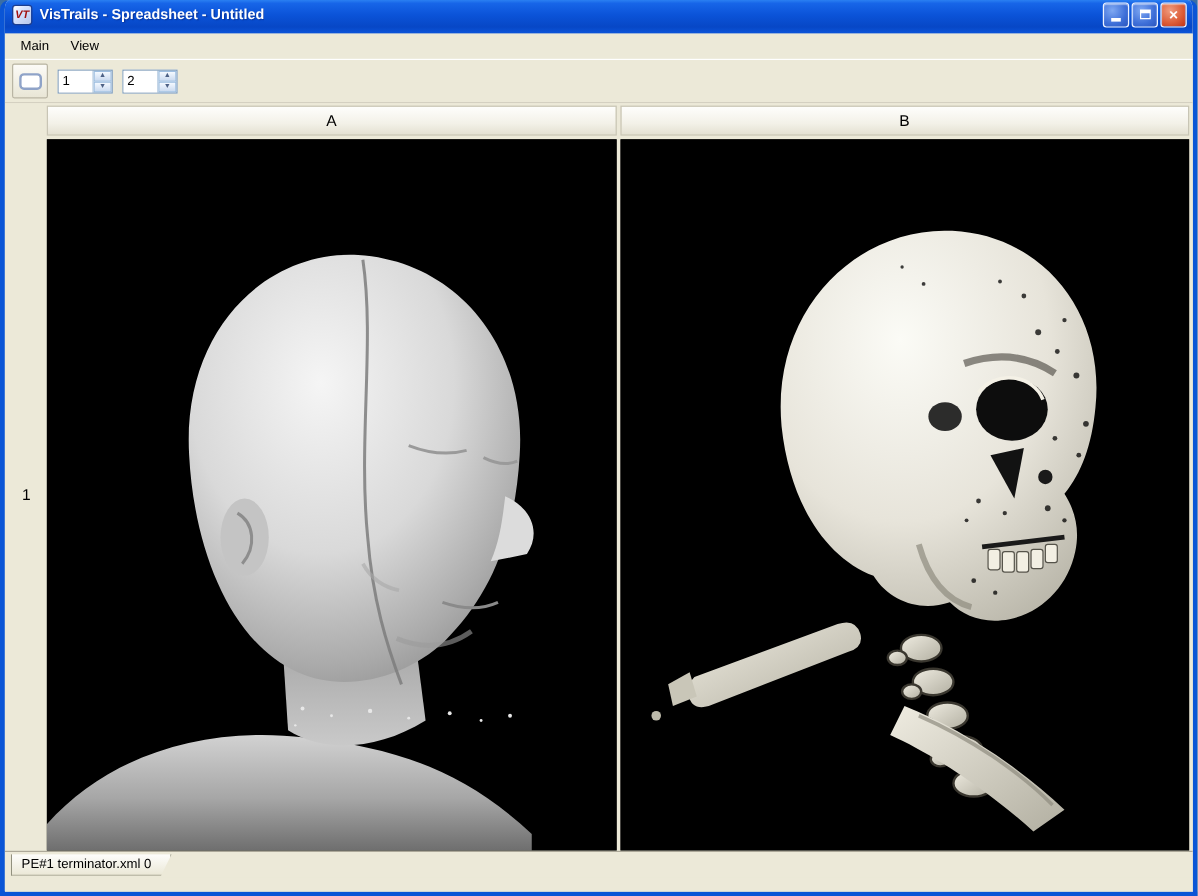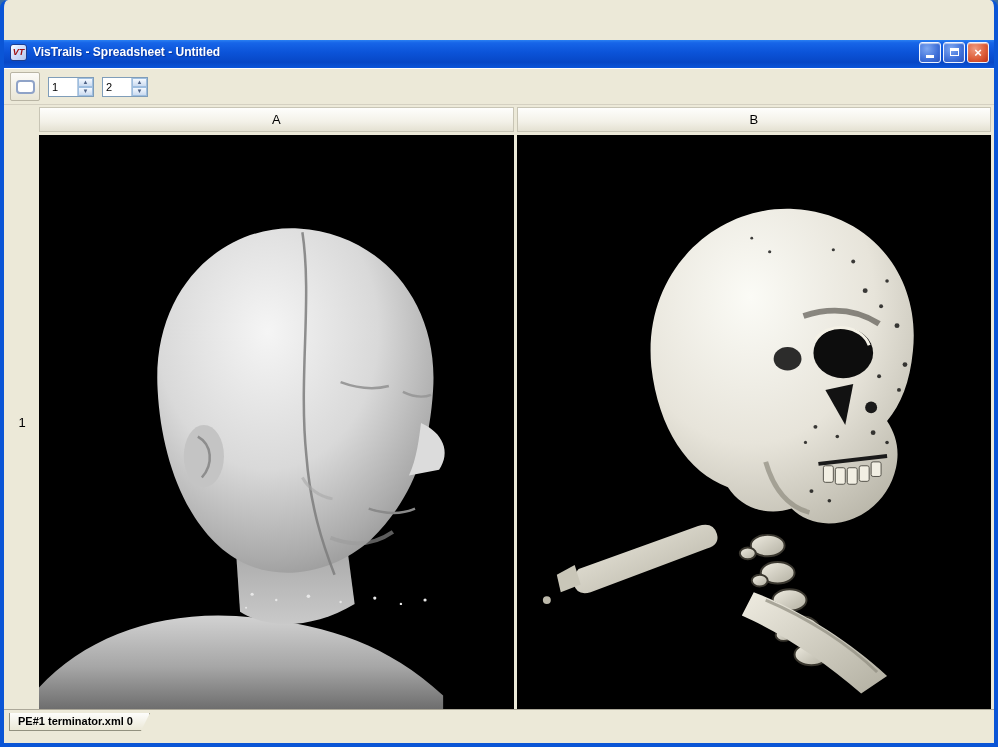--- a/index.html
+++ b/index.html
@@ -17,21 +17,20 @@
     overflow: hidden;
   }
 
   
   .titlebar {
     height: 28px; flex: 0 0 28px;
     display: flex; align-items: center; gap: 6px;
     padding: 0 5px 4px 6px;
     background: linear-gradient(180deg,
       #2A80F2 0%, #1765E8 10%, #0B53D8 45%, #0747C6 80%, #0B55DA 100%);
-    margin-top: 40px;
   }
   .app-icon {
     width: 17px; height: 17px; border-radius: 3px;
     background: linear-gradient(135deg, #ffffff 0%, #d8e4ff 35%, #b7c6ea 100%);
     border: 1px solid #1c3d8f;
     color: #a01010; font-size: 9px; font-weight: bold;
     display: flex; align-items: center; justify-content: center;
     font-style: italic;
   }
   .title-text {
@@ -123,25 +122,24 @@
   }
   .cell {
     flex: 1; background: #000; min-width: 0; min-height: 0;
     overflow: hidden; cursor: default;
   }
   .cell svg { width: 100%; height: 100%; display: block; }
 
   
   .tabbar {
     flex: 0 0 22px; height: 22px;
-    display: flex; align-items: flex-end;
+    display: flex; align-items: center;
     padding-left: 5px;
     background: #ECE9D8;
     border-top: 1px solid #ACA899;
-    font-weight: bold;
   }
   .tab {
     height: 18px;
     padding: 2px 16px 2px 8px;
     background: linear-gradient(180deg, #FDFDFB, #EBE8D7);
     border: 1px solid #92917F; border-top: none;
     clip-path: polygon(0 0, 100% 0, calc(100% - 9px) 100%, 0 100%);
     font-size: 11px; color: #000; cursor: default;
   }
   .bottom-filler { flex: 0 0 12px; height: 12px; background: #ECE9D8; }
@@ -160,20 +158,24 @@
       </div>
       <div class="win-btn">
         <div class="glyph-max"></div>
       </div>
       <div class="win-btn close">
         <span class="glyph-close">×</span>
       </div>
     </div>
   </div>
 
+  <div class="menubar">
+    <span class="menu-item">Main</span>
+    <span class="menu-item">View</span>
+  </div>
 
   <div class="toolbar">
     <div class="tool-btn">
       <div class="fit-icon"></div>
     </div>
     <div class="spinbox">
       <input class="spin-value" value="1" style="">
       <div class="spin-buttons">
         <button class="spin-btn">▲</button>
         <button class="spin-btn">▼</button>

